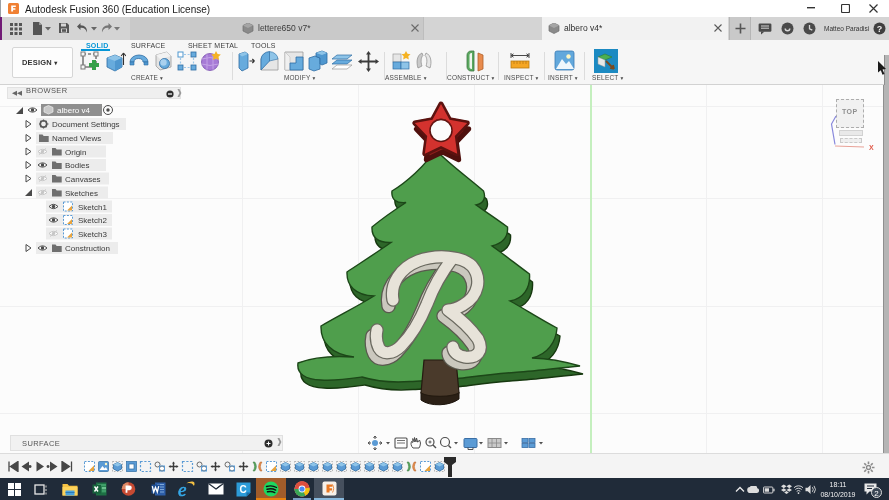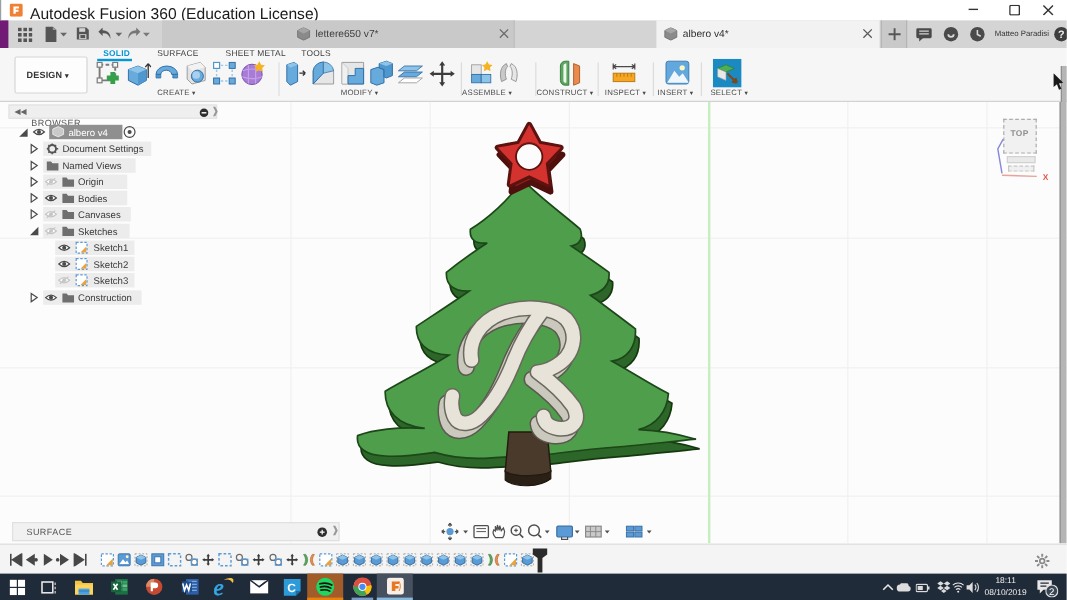--- a/index.html
+++ b/index.html
@@ -1,23 +1,23 @@
 <!DOCTYPE html>
 <html><head>
 <meta charset="utf-8">
 <style>
 * { margin:0; padding:0; box-sizing:border-box; }
 html,body { width:889px; height:500px; overflow:hidden; }
 body { font-family:"Liberation Sans", sans-serif; position:relative; background:#fff; }
 .abs { position:absolute; }
 
 #titlebar { left:0; top:0; width:889px; height:17px; background:#fff; border-left:1px solid #9aa0a6; }
-#titlebar .ftext { left:24px; top:3.5px; font-size:13px; color:#1a1a1a; }
-
-#tabstrip { left:0; top:17px; width:889px; height:23px; background:#d4d4d4; border-left:7px solid #701a75;}
+#titlebar .ftext { left:24px; top:3.5px; font-size:10px; color:#1a1a1a; }
+
+#tabstrip { left:0; top:17px; width:889px; height:23px; background:#d4d4d4; border-left:2px solid #701a75;}
 
 #ribbon { left:0; top:40px; width:889px; height:45px; background:#f6f6f6; border-bottom:1px solid #d2d2d2; }
 .rtab { position:absolute; top:1.5px; font-size:7px; color:#3c3c3c; letter-spacing:0.2px;}
 .rlabel { position:absolute; top:33.5px; font-size:6.5px; color:#4a4a4a; letter-spacing:0.2px;}
 .rsep { position:absolute; top:12px; height:28px; width:1px; background:#dcdcdc; }
 
 #canvas { left:0; top:85px; width:889px; height:368px; background:#fcfcfc; overflow:hidden;}
 .gridh { position:absolute; left:0; width:889px; height:1px; background:#f0f0f1; }
 .gridv { position:absolute; top:0; height:368px; width:1px; background:#f0f0f1; }
 
@@ -340,21 +340,21 @@
   <div class="abs" style="left:839px;top:45px;width:24px;height:6px;background:#e9e9e9;border:1px solid #d2d2d2;"></div>
   <div class="abs" style="left:840px;top:53px;width:22px;height:5px;background:#efefef;border:1px dashed #c9c9c9;"></div>
   <svg class="abs" style="left:826px;top:28px" width="50" height="40" viewBox="0 0 50 40">
     <path d="M 10,3 L 5.5,11 L 9,31.5" stroke="#8888dc" stroke-width="1.2" fill="none"></path>
     <path d="M 9,33 L 38,34" stroke="#e8a298" stroke-width="1.2" fill="none"></path>
     <text x="43" y="37" font-size="7" fill="#e05a4a" font-weight="bold">X</text>
   </svg>
 
   <div class="abs" style="left:7px;top:2px;width:174px;height:12px;background:#efefef;border:1px solid #e2e2e2;"></div>
   <div class="abs" style="left:12px;top:4px;font-size:6.5px;color:#666;">◀◀</div>
-  <div class="abs" style="left:26px;top:13px;font-size:7.5px;color:#555;letter-spacing:0.4px;">BROWSER</div>
+  <div class="abs" style="left:26px;top:1px;font-size:7.5px;color:#555;letter-spacing:0.4px;">BROWSER</div>
   <svg class="abs" style="left:166px;top:4.5px" width="8" height="8">
       <circle cx="4" cy="4" r="3.6" fill="#2e2e2e"></circle>
       <rect x="2" y="3.4" width="4" height="1.2" fill="#fff"></rect>
     </svg>
   <div class="abs" style="left:176px;top:3px;font-size:8px;color:#999;">❱</div>
 
   <svg class="abs" style="left:0;top:14px" width="210" height="165" viewBox="0 0 210 165" font-family="Liberation Sans" font-size="8" fill="#3a3a3a">
     <defs>
       <g id="trc">
           <path d="M0,0 L5,3.5 L0,7 Z" fill="#fbfbfb" stroke="#4a4a4a" stroke-width="1"></path>

